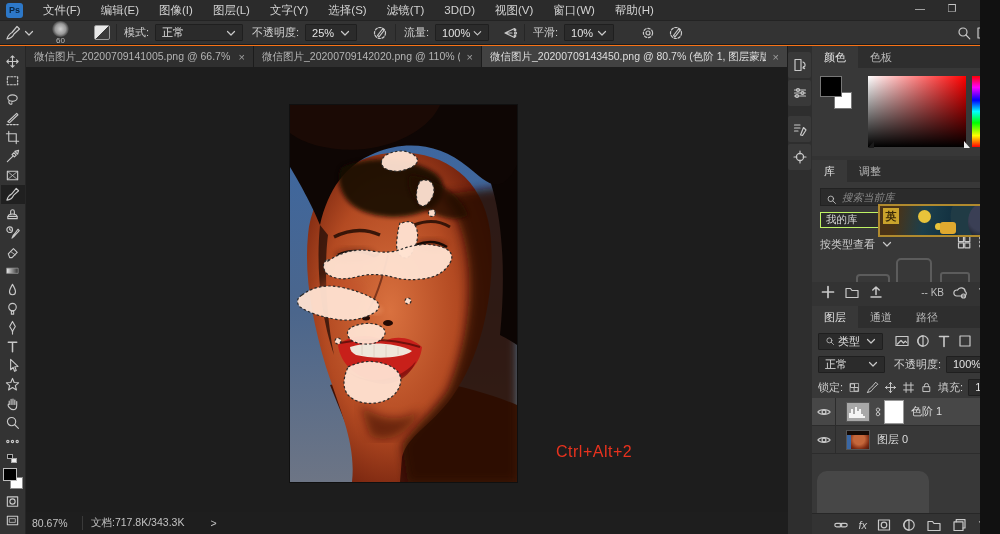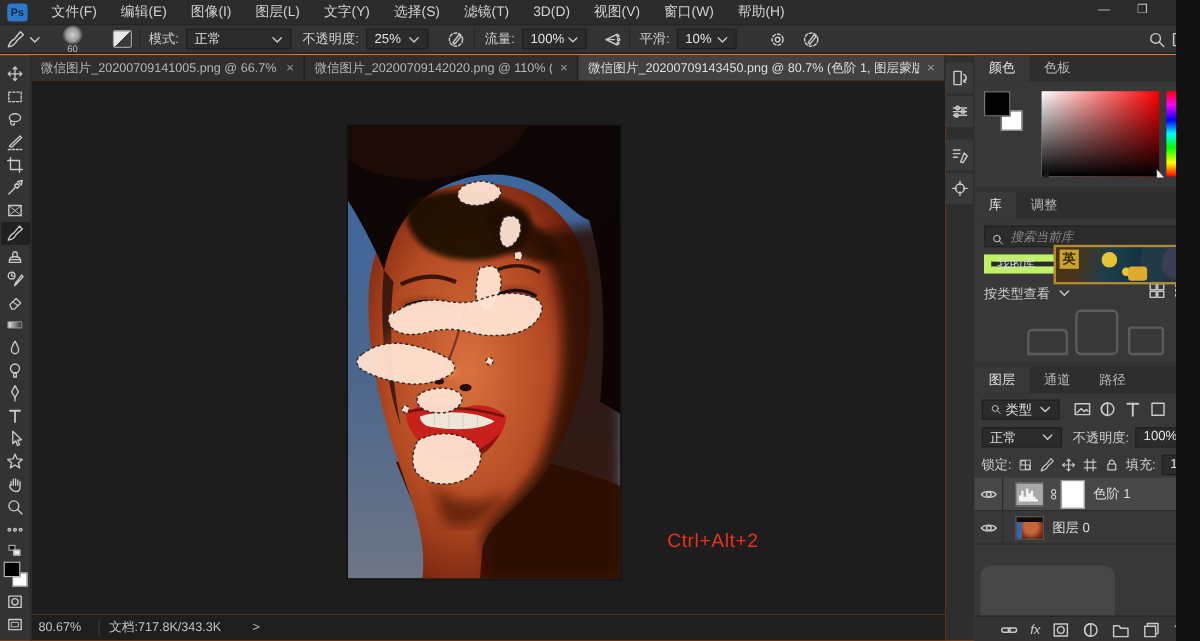--- a/index.html
+++ b/index.html
@@ -91,21 +91,21 @@
   #cfg { position:absolute; left:8px; top:8px; width:22px; height:21px; background:#000;
          border:1px solid #777; z-index:2; }
   #cbg { position:absolute; left:22px; top:24px; width:18px; height:17px; background:#fff;
          border:1px solid #777; }
   .tri { position:absolute; width:0; height:0; }
   
   .search { position:absolute; left:8px; top:6px; width:172px; height:18px; background:#2b2b2b;
             border:1px solid #222; display:flex; align-items:flex-end; padding:0 5px; gap:5px; }
   .search .ph { font-style:italic; color:#8a8a8a; font-size:10.5px; }
   #mylib { position:absolute; left:8px; top:30px; width:82px; height:16px; background:#2b2b2b;
-           border:6px solid #bef264; font-size:10.5px; color:#d8d8d8; display:flex; align-items:center;
+           border:1px solid #bef264; font-size:10.5px; color:#d8d8d8; display:flex; align-items:center;
            padding:0 5px; }
   #viewby { position:absolute; left:8px; top:54px; font-size:11px; color:#cfcfcf; display:flex;
             align-items:center; gap:4px; }
   #libart { position:absolute; left:66px; top:22px; width:122px; height:33px; z-index:5;
             border:2px solid #b08a2e; overflow:hidden;
             background:radial-gradient(circle at 82% 35%, #203b45 0 26%, rgba(0,0,0,0) 27%),
                        linear-gradient(100deg, #4a3317 0 14%, #1c3f4c 38%, #123040 62%, #2a4a52 100%); }
   #libart .badge { position:absolute; left:3px; top:2px; width:16px; height:16px; background:#caa32c;
                    color:#3a2a08; font-size:11px; font-weight:bold; text-align:center; line-height:16px; }
   #libart .moon { position:absolute; left:38px; top:4px; width:13px; height:13px; border-radius:50%;
@@ -778,20 +778,48 @@
               <svg class="ic">
                 <use href="#i-list"></use>
               </svg>
             </span>
           <div id="emptylib">
             <span class="shp" style="left:18px; top:16px; width:34px; height:22px; border-radius:4px 4px 0 0"></span>
             <span class="shp" style="left:58px; top:0; width:36px; height:38px; border-radius:5px"></span>
             <span class="shp" style="left:102px; top:14px; width:30px; height:24px"></span>
           </div>
         </div>
+        <div class="libfoot">
+          <span>
+              <svg class="ic">
+                <use href="#i-plus"></use>
+              </svg>
+            </span>
+          <span>
+              <svg class="ic">
+                <use href="#i-folder"></use>
+              </svg>
+            </span>
+          <span>
+              <svg class="ic">
+                <use href="#i-up"></use>
+              </svg>
+            </span>
+          <span class="kb">-- KB</span>
+          <span>
+              <svg class="ic">
+                <use href="#i-cloud"></use>
+              </svg>
+            </span>
+          <span>
+              <svg class="ic">
+                <use href="#i-trash"></use>
+              </svg>
+            </span>
+        </div>
       </div>
 
       <div style="position:relative; margin-top:4px; height:229px">
         <div class="ptabs">
           <span class="ptab active">图层</span>
           <span class="ptab">通道</span>
           <span class="ptab">路径</span>
           <span class="pmenu">
               <svg class="ic">
                 <use href="#i-ham"></use>

